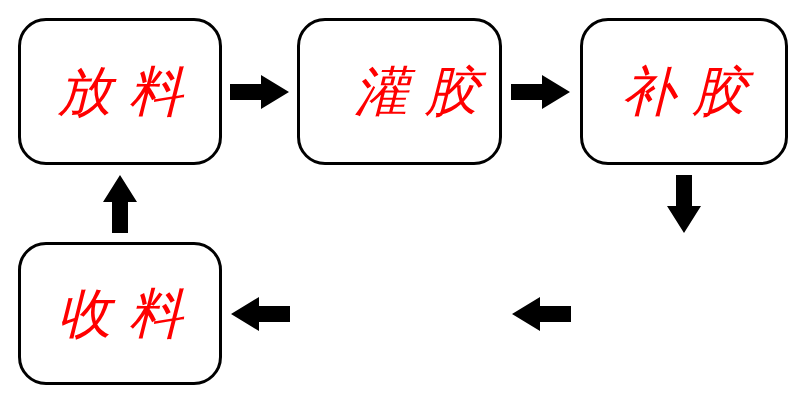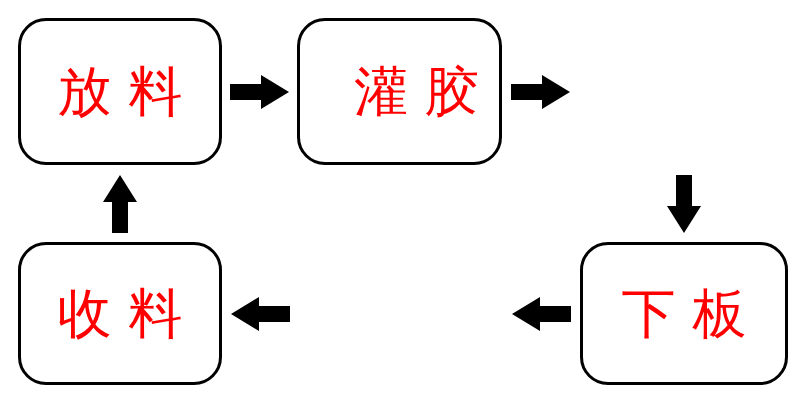--- a/index.html
+++ b/index.html
@@ -24,20 +24,21 @@
     grid-template-rows: 147px 77px 143px;
   }
   .node {
     box-sizing: border-box;
     border: 3px solid #000000;
     border-radius: 28px;
     background: #ffffff;
     display: flex;
     align-items: center;
     justify-content: center;
+    font-style: italic;
   }
   .node-label {
     color: #ff0000;
     font-size: 54px;
     line-height: 1;
     white-space: pre;
     user-select: none;
   }
   .arrow-cell {
     display: flex;
@@ -78,20 +79,23 @@
     <div class="node r1c3">
       <span class="node-label">灌 胶</span>
     </div>
 
     <div class="arrow-cell r1c4">
       <svg class="arrow-svg" width="60" height="34" viewBox="0 0 60 34">
         <polygon class="arrow-fill" points="0,9 31,9 31,0 59,17 31,34 31,25 0,25"></polygon>
       </svg>
     </div>
 
+    <div class="node r1c5">
+      <span class="node-label">补 胶</span>
+    </div>
 
     <div class="arrow-cell r2c1">
       <svg class="arrow-svg" width="34" height="58" viewBox="0 0 34 58">
         <polygon class="arrow-fill" points="17,0 34,27 25,27 25,58 9,58 9,27 0,27"></polygon>
       </svg>
     </div>
 
     <div class="arrow-cell r2c5">
       <svg class="arrow-svg" width="34" height="58" viewBox="0 0 34 58">
         <polygon class="arrow-fill" points="9,0 25,0 25,31 34,31 17,58 0,31 9,31"></polygon>
@@ -108,18 +112,15 @@
       </svg>
     </div>
 
 
     <div class="arrow-cell r3c4">
       <svg class="arrow-svg" width="60" height="34" viewBox="0 0 60 34">
         <polygon class="arrow-fill" points="60,9 29,9 29,0 1,17 29,34 29,25 60,25"></polygon>
       </svg>
     </div>
 
-    <div class="node r3c5">
-      <span class="node-label">下 板</span>
-    </div>
 
   </div>
 </div>
 
 </body></html>

